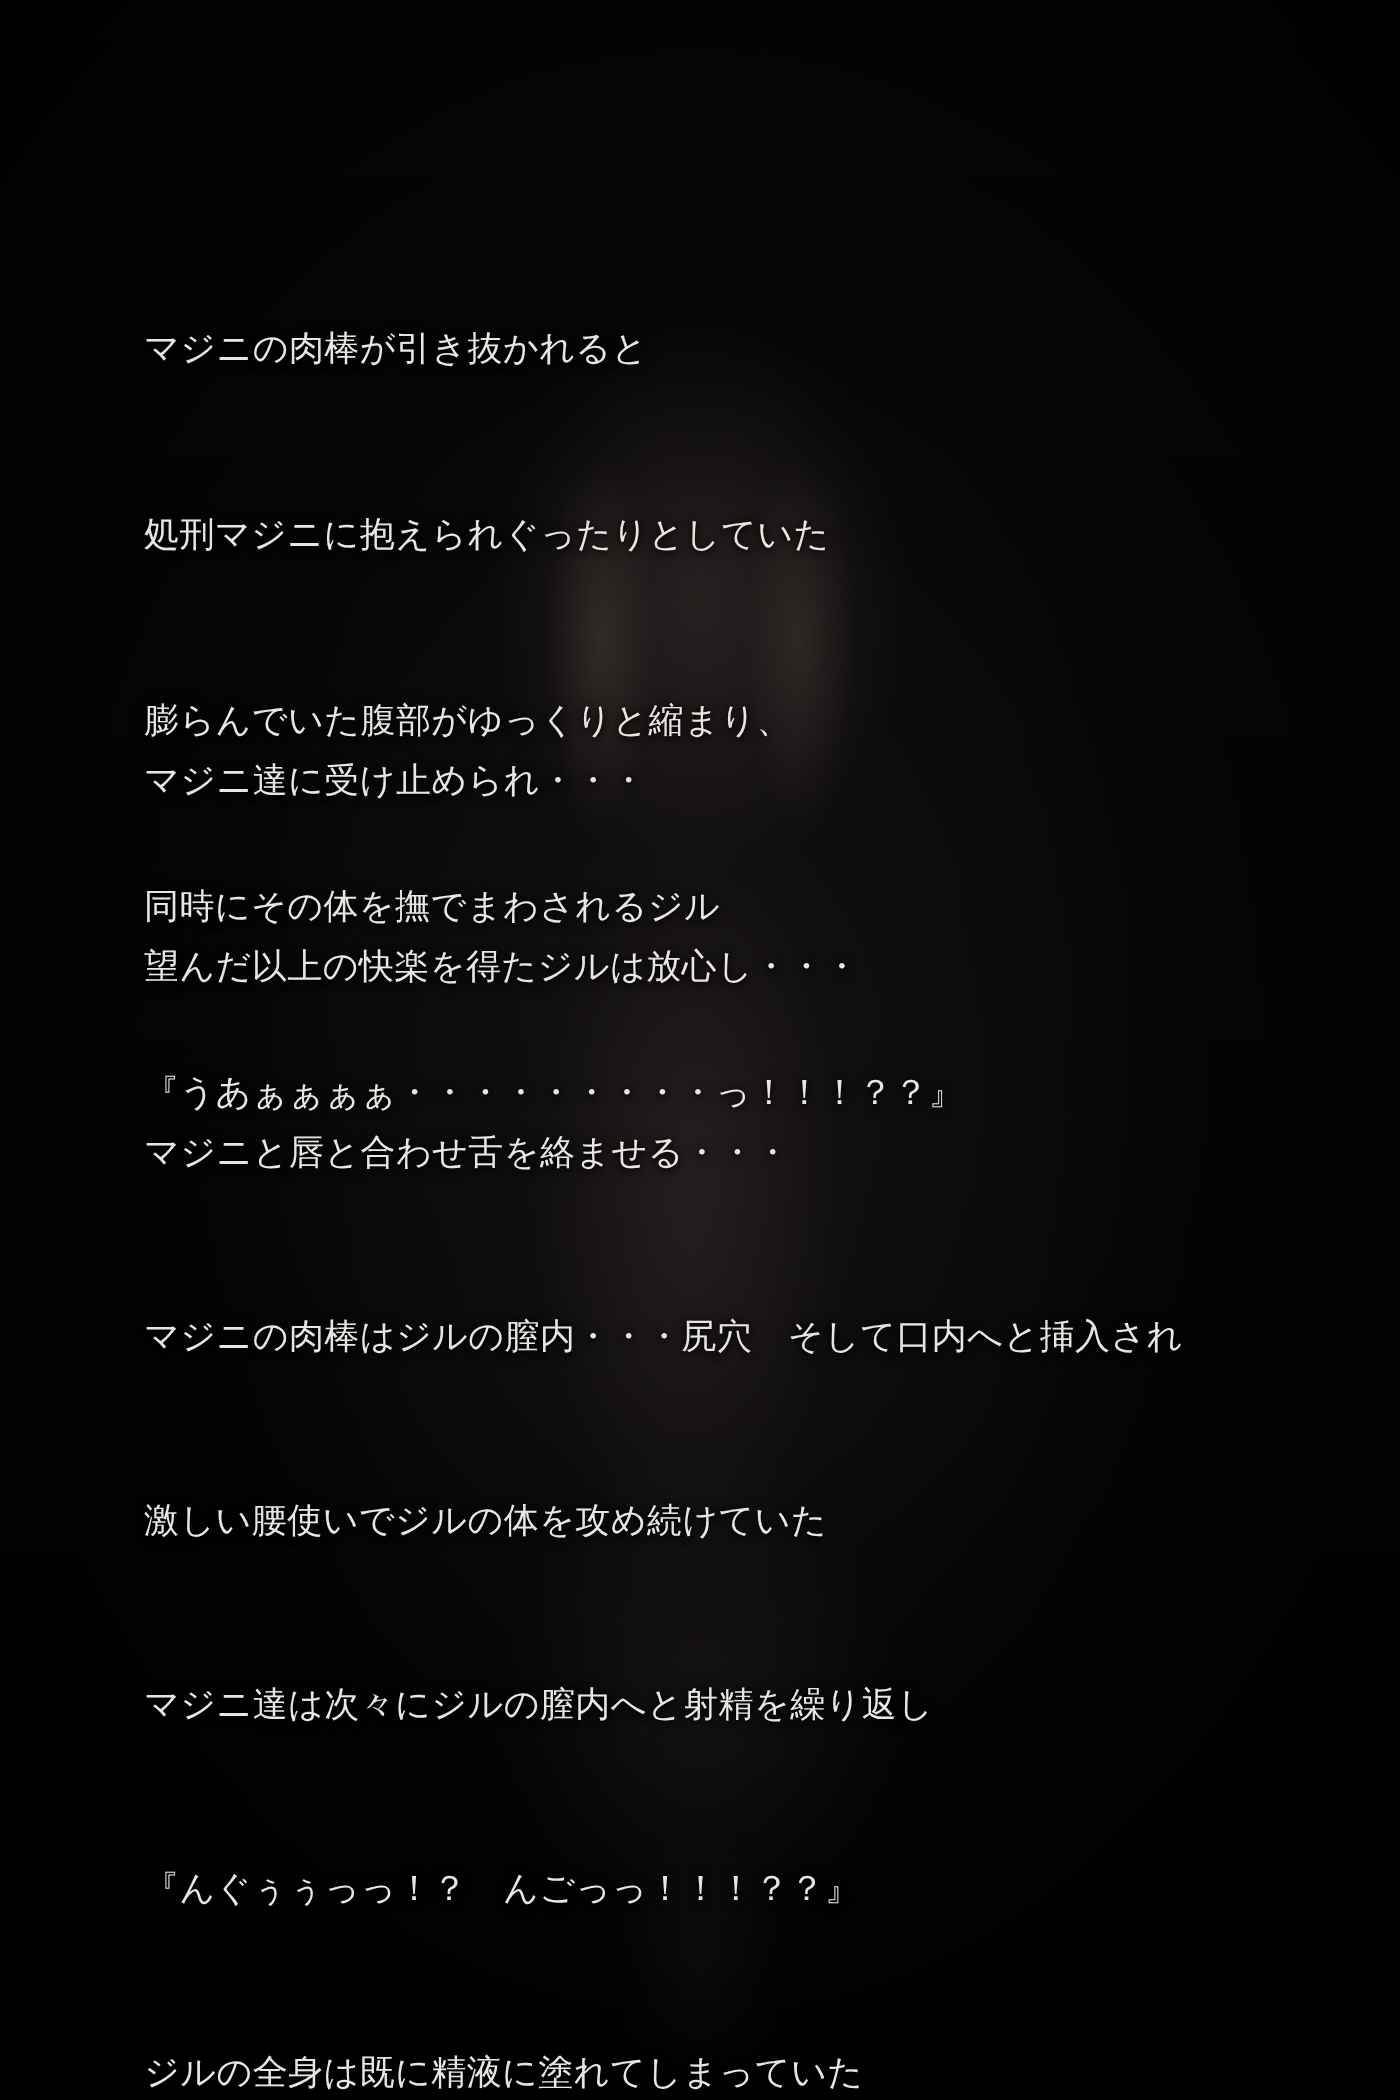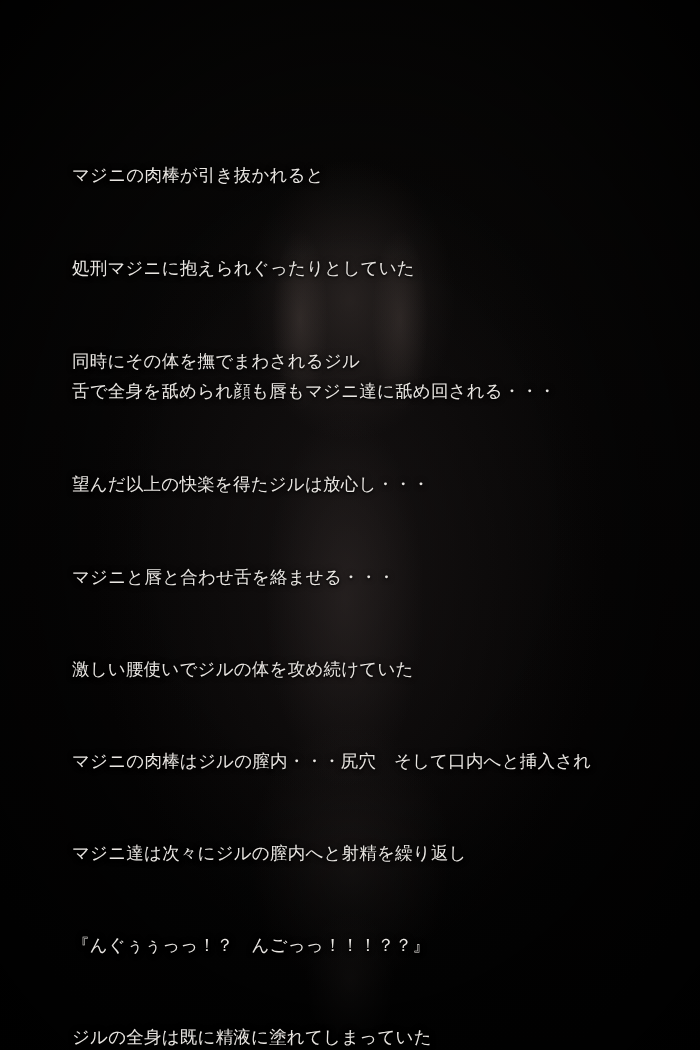--- a/index.html
+++ b/index.html
@@ -78,32 +78,34 @@
 
 <div class="page">
   <div class="bg-art"></div>
   <div class="vignette"></div>
 
   <div class="text-layer">
 
     <div class="block" id="block-1">
       <span class="line">マジニの肉棒が引き抜かれると</span>
       <span class="line">処刑マジニに抱えられぐったりとしていた</span>
+      <span class="line">膨らんでいた腹部がゆっくりと縮まり、</span>
       <span class="line">同時にその体を撫でまわされるジル</span>
+      <span class="line">『うあぁぁぁぁ・・・・・・・・・っ！！！？？』</span>
     </div>
 
     <div class="block" id="block-2">
-      <span class="line">舌で全身を舐められ顔も唇もマジニ達に舐め回される・・・</span>
+      <span class="line">マジニ達に受け止められ・・・</span>
       <span class="line">望んだ以上の快楽を得たジルは放心し・・・</span>
       <span class="line">マジニと唇と合わせ舌を絡ませる・・・</span>
     </div>
 
     <div class="block" id="block-3">
+      <span class="line">マジニの肉棒はジルの膣内・・・尻穴　そして口内へと挿入され</span>
       <span class="line">激しい腰使いでジルの体を攻め続けていた</span>
-      <span class="line">マジニの肉棒はジルの膣内・・・尻穴　そして口内へと挿入され</span>
       <span class="line">マジニ達は次々にジルの膣内へと射精を繰り返し</span>
       <span class="line">『んぐぅぅっっ！？　んごっっ！！！？？』</span>
       <span class="line">ジルの全身は既に精液に塗れてしまっていた</span>
       
       
       
       
     </div>
 
   </div>

